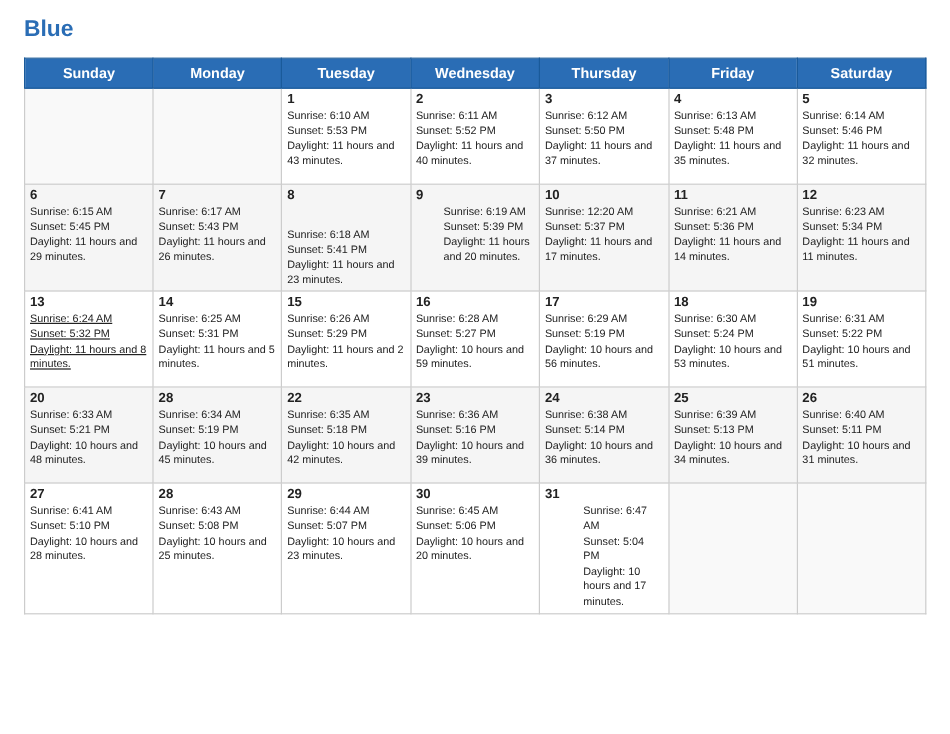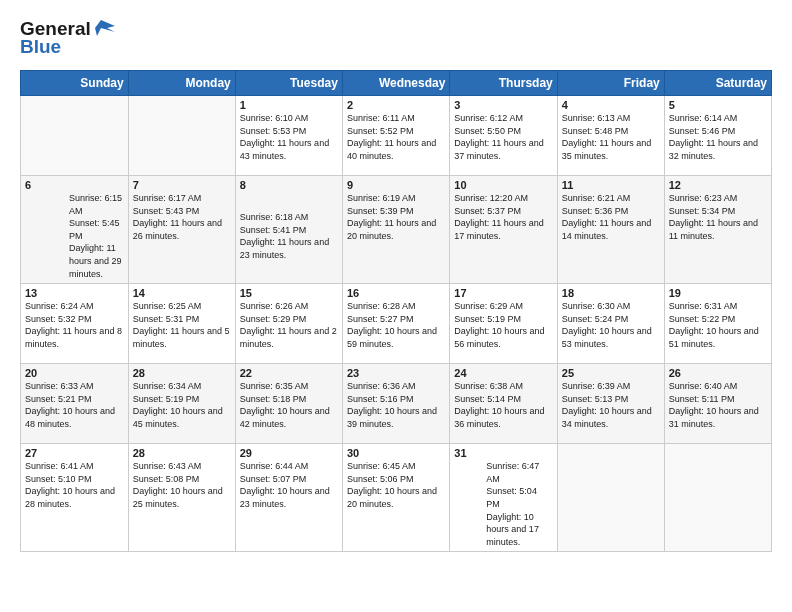--- a/index.html
+++ b/index.html
@@ -42,21 +42,21 @@
       width: 100%;
       border-collapse: collapse;
       border: 1px solid #ccc;
     }
     .calendar th {
       background: #2a6db5;
       color: #fff;
       font-size: 12px;
       font-weight: bold;
       padding: 5px 4px;
-      text-align: right;
+      text-align: center;
       border: 1px solid #1a5a9a;
     }
     .calendar td {
       vertical-align: top;
       border: 1px solid #ccc;
       padding: 3px 4px;
       width: 108px;
       height: 80px;
       background: #fff;
       font-size: 9.5px;
@@ -83,26 +83,20 @@
       background: #f9f9f9 !important;
     }
   </style>
 </head>
 <body>
 
 <div class="page">
   <div class="header">
     <div class="logo">
   <div style="display:flex;flex-direction:column;align-items:flex-start;">
-    <div style="display:flex;align-items:center;gap:2px;">
-      <span style="font-size:19px;font-weight:bold;color:#1a1a1a;">General</span>
-      <svg width="22" height="22" viewBox="0 0 22 22">
-        <polygon points="8,2 22,8 14,10 22,14 8,10 4,18 2,10" fill="#2a6db5"></polygon>
-      </svg>
-    </div>
     <span style="font-size:19px;font-weight:bold;color:#2a6db5;margin-top:-4px;">Blue</span>
   </div>
 </div>
     <div class="title-block">
       <div class="month-title"></div>
       <div class="location"></div>
     </div>
   </div>
 
   <table class="calendar">
@@ -148,39 +142,39 @@
           <td>
             <span class="day-num">5</span>
             <div class="day-info" style="white-space: pre-line;">Sunrise: 6:14 AM
 Sunset: 5:46 PM
 Daylight: 11 hours and 32 minutes.</div>
           </td>
         </tr>
         <tr>
           <td>
             <span class="day-num">6</span>
-            <div class="day-info" style="white-space: pre-line; margin-left: 44px;">Sunrise: 6:15 AM
+            <div class="day-info" style="white-space: pre-line;">Sunrise: 6:15 AM
 Sunset: 5:45 PM
 Daylight: 11 hours and 29 minutes.</div>
           </td>
           <td>
             <span class="day-num">7</span>
             <div class="day-info" style="white-space: pre-line;">Sunrise: 6:17 AM
 Sunset: 5:43 PM
 Daylight: 11 hours and 26 minutes.</div>
           </td>
           <td>
             <span class="day-num">8</span>
             <div class="day-info" style="white-space: pre-line; margin-top: 20px;">Sunrise: 6:18 AM
 Sunset: 5:41 PM
 Daylight: 11 hours and 23 minutes.</div>
           </td>
           <td>
             <span class="day-num">9</span>
-            <div class="day-info" style="white-space: pre-line;">Sunrise: 6:19 AM
+            <div class="day-info" style="white-space: pre-line; margin-left: 23px;">Sunrise: 6:19 AM
 Sunset: 5:39 PM
 Daylight: 11 hours and 20 minutes.</div>
           </td>
           <td>
             <span class="day-num">10</span>
             <div class="day-info" style="white-space: pre-line;">Sunrise: 12:20 AM
 Sunset: 5:37 PM
 Daylight: 11 hours and 17 minutes.</div>
           </td>
           <td>
@@ -192,21 +186,21 @@
           <td>
             <span class="day-num">12</span>
             <div class="day-info" style="white-space: pre-line;">Sunrise: 6:23 AM
 Sunset: 5:34 PM
 Daylight: 11 hours and 11 minutes.</div>
           </td>
         </tr>
         <tr>
           <td>
             <span class="day-num">13</span>
-            <div class="day-info" style="white-space: pre-line;">Sunrise: 6:24 AM
+            <div class="day-info" style="white-space: pre-line; text-decoration: underline;">Sunrise: 6:24 AM
 Sunset: 5:32 PM
 Daylight: 11 hours and 8 minutes.</div>
           </td>
           <td>
             <span class="day-num">14</span>
             <div class="day-info" style="white-space: pre-line;">Sunrise: 6:25 AM
 Sunset: 5:31 PM
 Daylight: 11 hours and 5 minutes.</div>
           </td>
           <td>

